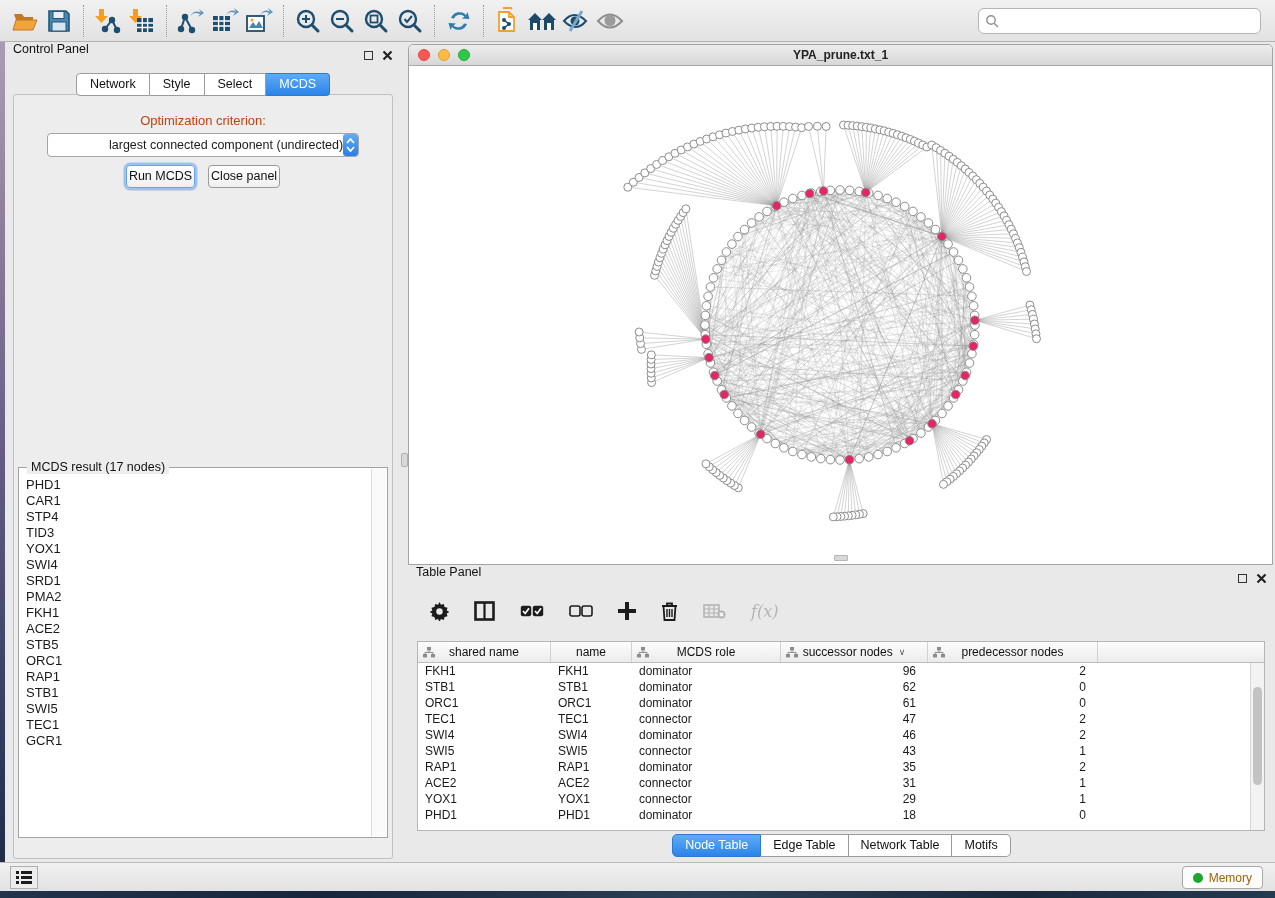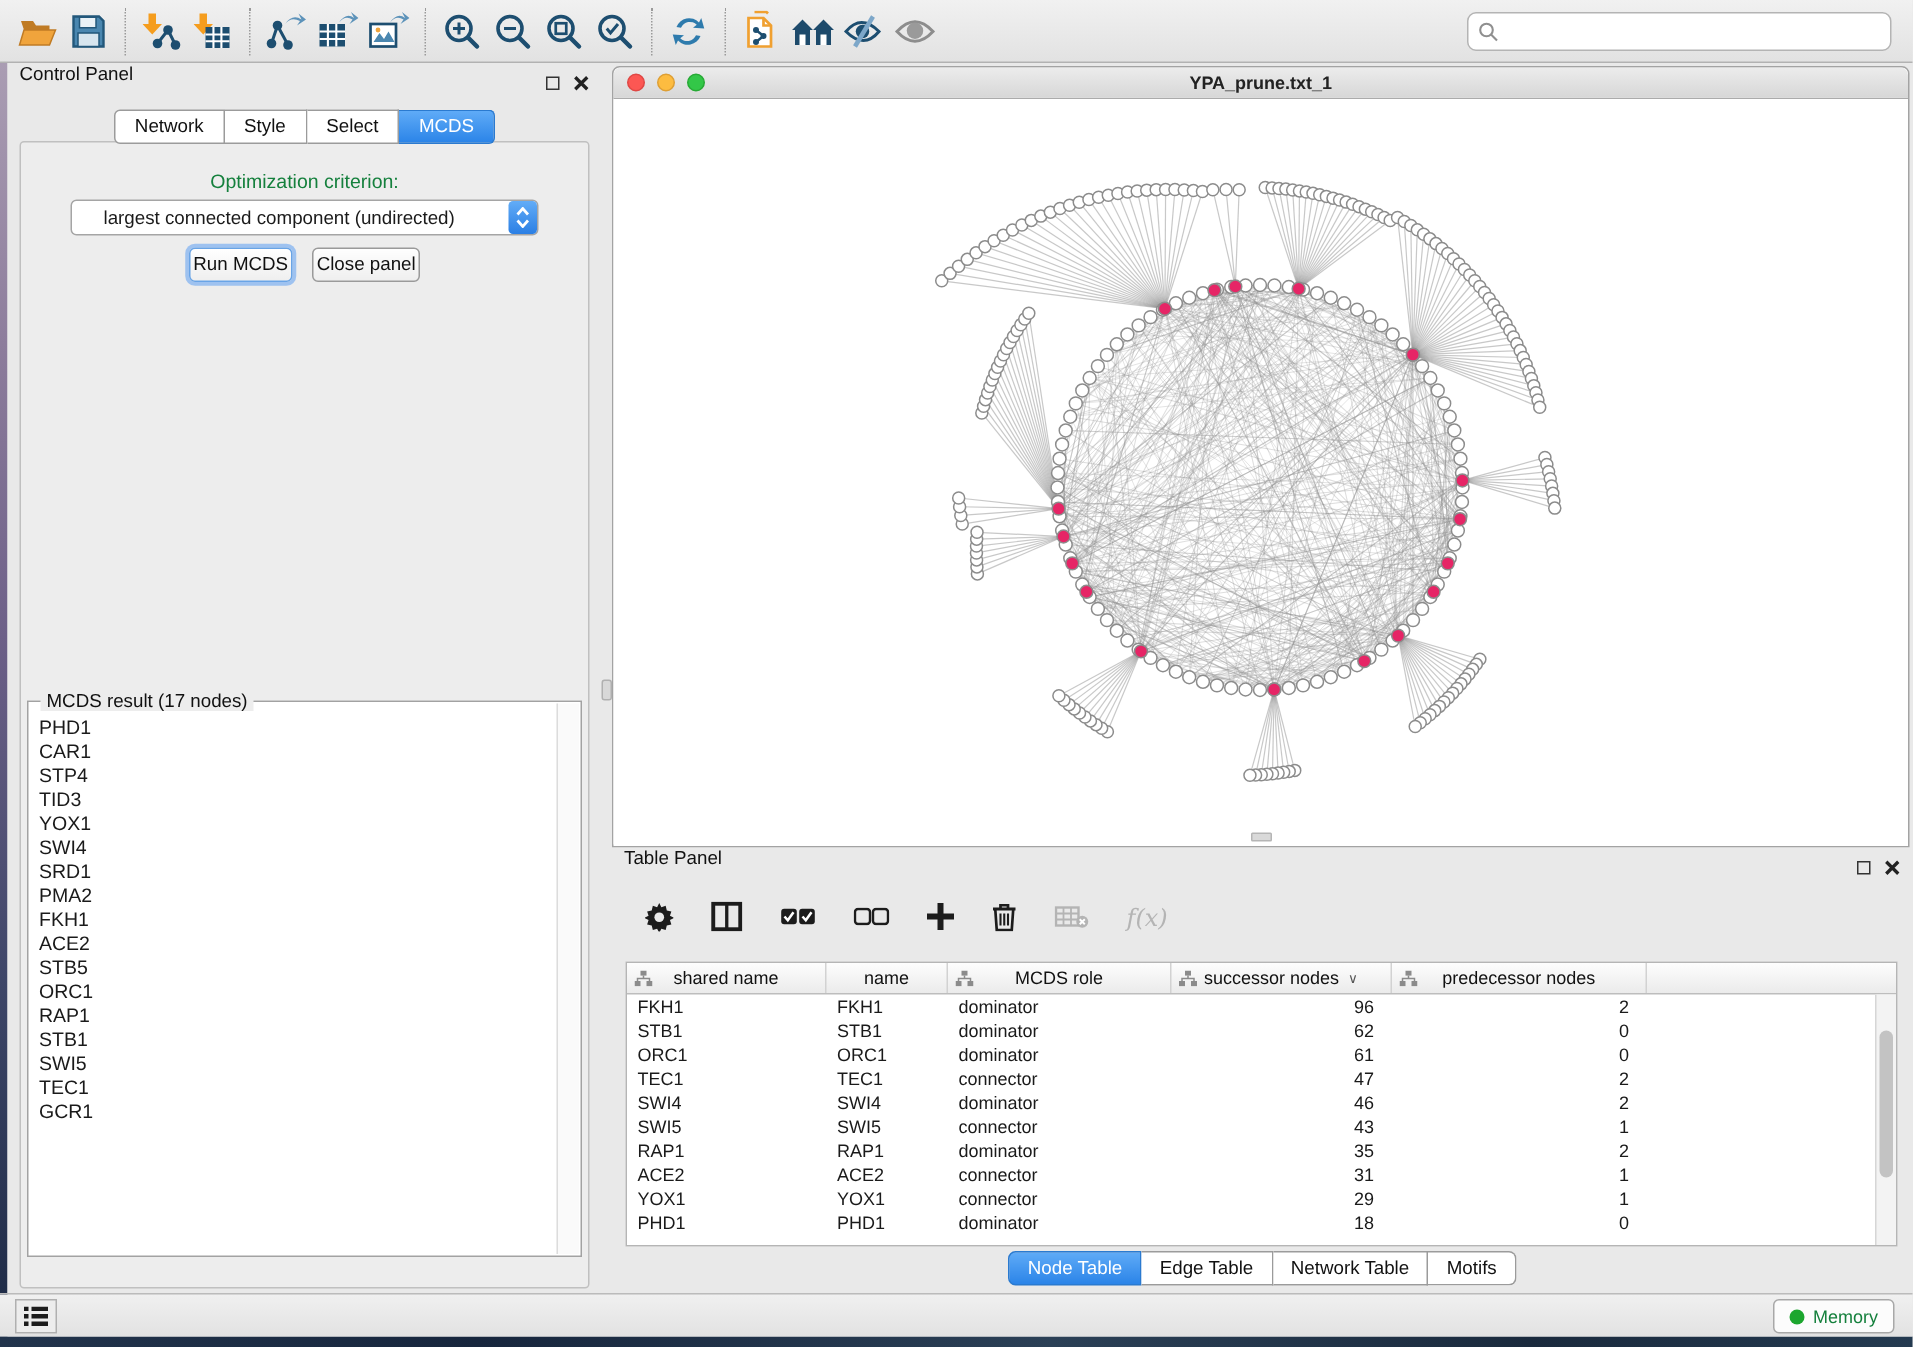--- a/index.html
+++ b/index.html
@@ -32,24 +32,24 @@
   .close-x svg { display:block; }
 
   .cp-tabs { position:absolute; left:0; top:31px; width:100%; display:flex; justify-content:center; z-index:2; }
   .tab { font-size:12.5px; padding:3px 13px 4px; background:#fff; border:1px solid #9b9b9b; border-left-width:0; color:#111; }
   .tab:first-child { border-left-width:1px; border-radius:4px 0 0 4px; }
   .tab.last { border-radius:0 4px 4px 0; }
   .tab.active { background:linear-gradient(#5fabf7,#2b84e8); color:#fff; border-color:#2a7ad0; }
 
   .cp-content { position:absolute; left:8px; right:8px; top:52px; bottom:3px;
     background:#ededed; border:1px solid #c0c0c0; border-radius:3px; }
-  .opt-label { position:absolute; top:18px; width:100%; text-align:center; font-size:13px; color:#15803d; }
+  .opt-label { position:absolute; top:18px; width:100%; text-align:center; font-size:13px; color:#c2410c; }
   .select { position:absolute; top:38px; left:50%; transform:translateX(-50%); width:312px; height:24px;
     background:#fff; border:1px solid #a5a5a5; border-radius:4px; display:flex; align-items:center; }
-  .select-value { flex:1; font-size:12.5px; padding-left:21px; white-space:nowrap; }
+  .select-value { flex:1; font-size:12.5px; padding-left:21px; white-space:nowrap;margin-left:40px; }
   .select-stepper { width:19px; height:22px; margin-right:0px; border-radius:3px;
     background:linear-gradient(#62acf7,#2b7fe4); display:flex; flex-direction:column; align-items:center; justify-content:center; gap:2px; }
   .select-stepper svg { display:block; }
   .btn-row { position:absolute; top:70px; width:100%; display:flex; justify-content:center; gap:13px; }
   .push-btn { font-size:12.5px; font-family:"Liberation Sans",sans-serif; padding:3px 2px 4px; height:23px;
     background:linear-gradient(#ffffff,#efefef); border:1px solid #9a9a9a; border-radius:4px; color:#111; }
   .push-btn.focused { border-color:#69a4e6; box-shadow:0 0 0 2.5px rgba(92,158,242,.55); }
 
   .group-box { position:absolute; left:4px; right:4px; top:372px; bottom:20px;
     background:#fff; border:1px solid #a2a2a2; }
@@ -103,21 +103,21 @@
   .btab:first-child { border-left-width:1px; border-radius:5px 0 0 5px; }
   .btab.last { border-radius:0 5px 5px 0; }
   .btab.active { background:linear-gradient(#5fabf7,#2b84e8); color:#fff; border-color:#2a7ad0; }
 
   
   .status-bar { position:absolute; left:0; top:862px; width:1275px; height:29px;
     background:linear-gradient(#f0f0f0,#e2e2e2); border-top:1px solid #bbb; }
   .list-btn { position:absolute; left:10px; top:3px; width:28px; height:23px; background:#ededed;
     border:1px solid #b0b0b0; display:grid; place-items:center; }
   .memory-btn { position:absolute; right:12px; top:3px; height:23px; background:#fcfcfc; border:1px solid #a8a8a8;
-    border-radius:4px; display:flex; align-items:center; gap:6px; padding:0 10px; font-size:12px; color:#15803d;text-align:right; }
+    border-radius:4px; display:flex; align-items:center; gap:6px; padding:0 10px; font-size:12px; color:#a16207;text-align:right; }
   .mem-dot { width:10px; height:10px; border-radius:50%; background:#1ca62e; }
 </style>
 </head>
 <body>
 
 <div class="screen">
 
   <div class="toolbar">
     <div class="tb-btn">
       <svg width="27" height="24" viewBox="0 0 27 24">

